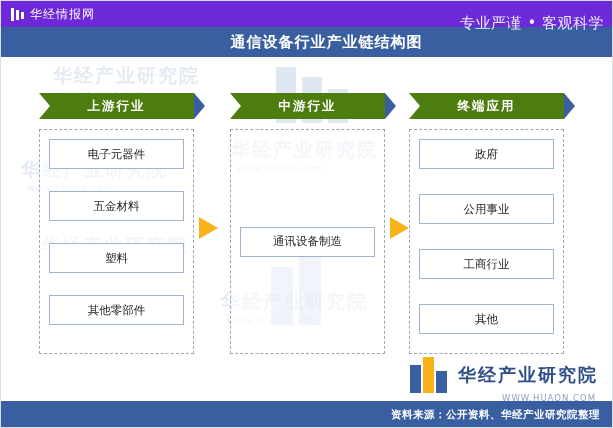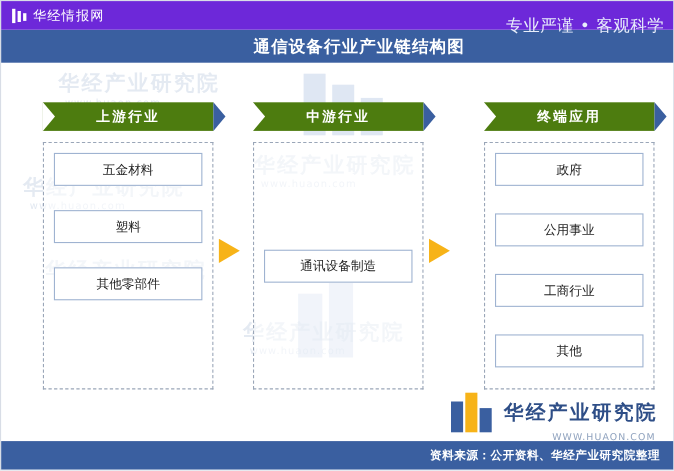--- a/index.html
+++ b/index.html
@@ -138,21 +138,21 @@
     z-index: 3;
   }
 
   .col {
     position: absolute;
     top: 36px;
     width: 155px;
   }
   .col-up   { left: 38px; }
   .col-mid  { left: 229px; }
-  .col-down { left: 439px; }
+  .col-down { left: 408px; }
 
   .col-head {
     position: relative;
     height: 26px;
     background: #4d7c0f;
     color: #ffffff;
     font-size: 12.5px;
     font-weight: bold;
     letter-spacing: 2px;
     display: flex;
@@ -320,20 +320,21 @@
       <span style="left:0; top:10px; width:22px; height:58px;"></span>
       <span style="left:28px; top:0; width:22px; height:68px;"></span>
     </div>
   </div>
 
   <div class="content">
 
     <div class="col col-up">
       <div class="col-head">上游行业</div>
       <div class="dashbox up">
+        <div class="node">电子元器件</div>
         <div class="node">五金材料</div>
         <div class="node">塑料</div>
         <div class="node">其他零部件</div>
       </div>
     </div>
 
     <div class="arrow arrow-1">
         <span></span>
       </div>
 

